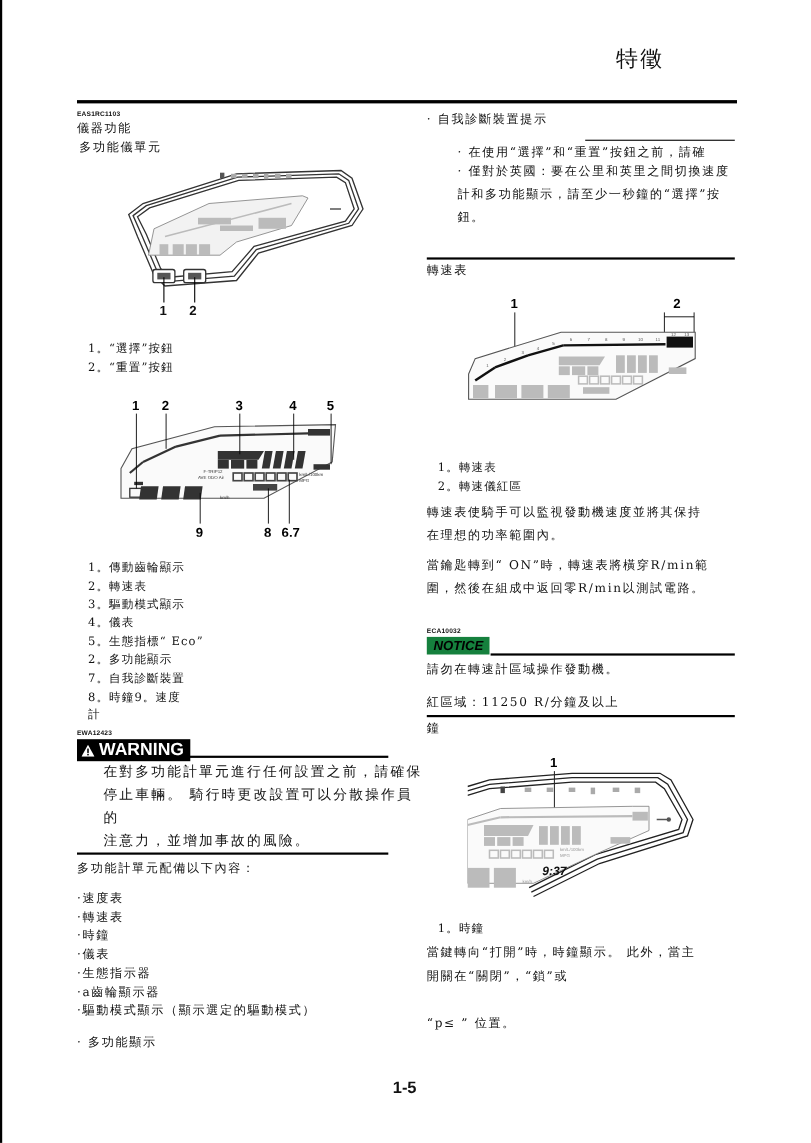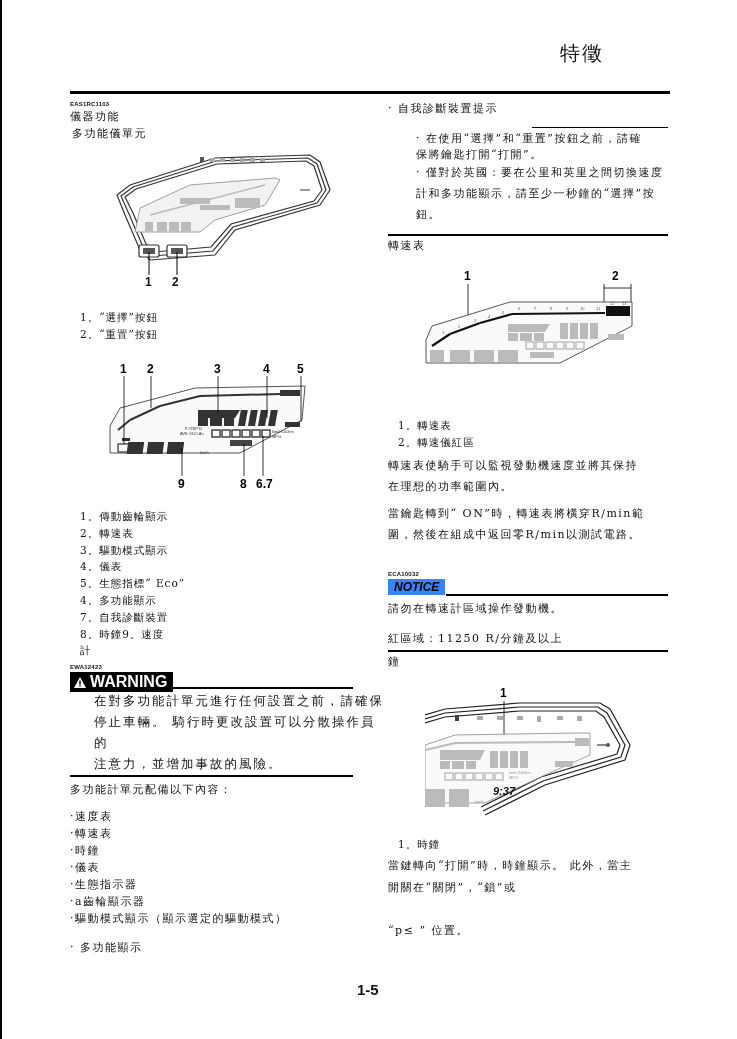--- a/index.html
+++ b/index.html
@@ -15,21 +15,21 @@
   .t13 { font-size: 12.5px; line-height: 18px; letter-spacing: 2px; margin-left: 24px; }
   .t12 { font-size: 11px; line-height: 17px; letter-spacing: 1.5px; }
   .t11 { font-size: 10.5px; line-height: 16.5px; letter-spacing: 1px; }
   .rule { height: 2px; background: #000; }
   .rule-thin { height: 1px; background: #000; }
   .warning-badge {
     background: #000; color: #fff; font-family: "Liberation Sans", sans-serif;
     font-weight: bold; font-size: 16px; padding: 1px 6px 1px 4px; display: flex; align-items: center; gap: 4px;
   }
   .notice-badge {
-    background: #3b82f6; color: #000; font-family: "Liberation Sans", sans-serif;
+    background: #15803d; color: #000; font-family: "Liberation Sans", sans-serif;
     font-weight: bold; font-style: italic; font-size: 12px; padding: 1px 6px;
   }
   .callout { font-family: "Liberation Sans", sans-serif; font-weight: bold; font-size: 12px; }
   .page-num { font-family: "Liberation Sans", sans-serif; font-weight: bold; font-size: 15px; }
   ul.plain { list-style: none; margin: 0; padding: 0; }
   svg text { font-family: "Liberation Sans", sans-serif; }
 </style>
 </head>
 <body>
 
@@ -156,21 +156,21 @@
     </g>
   </svg>
 </div>
 
 <ul class="plain abs t11" style="left:80px; top:508px; line-height:16.8px;">
   <li>1。傳動齒輪顯示</li>
   <li>2。轉速表</li>
   <li>3。驅動模式顯示</li>
   <li>4。儀表</li>
   <li>5。生態指標“ Eco”</li>
-  <li>4。多功能顯示</li>
+  <li>2。多功能顯示</li>
   <li>7。自我診斷裝置</li>
   <li>8。時鐘9。速度</li>
   <li>計</li>
 </ul>
 
 <div class="abs code" style="left:70px; top:664px;">EWA12423</div>
 <div class="abs warning-badge" style="left:70px; top:672px;">
   <svg width="12" height="11" viewBox="0 0 12 11">
     <path d="M6 0 L12 11 L0 11 Z" fill="#fff"></path>
     <rect x="5.3" y="3.5" width="1.4" height="4" fill="#000"></rect>
@@ -196,21 +196,20 @@
   <li>·生態指示器</li>
   <li>·a齒輪顯示器</li>
   <li>·驅動模式顯示（顯示選定的驅動模式）</li>
 </ul>
 <div class="abs t12" style="left:70px; top:939px;">· 多功能顯示</div>
 
 <div class="abs t12" style="left:388px; top:100px;">· 自我診斷裝置提示</div>
 <div class="abs rule-thin" style="left:532px; top:127px; width:136px;"></div>
 <div class="abs t12" style="left:388px; top:131px; width:285px;margin-left:28px;">
   <div style="line-height:15px;">· 在使用“選擇”和“重置”按鈕之前，請確</div>
-  <div style="line-height:17px;">保將鑰匙打開“打開”。</div>
   <div style="line-height:20px;">· 僅對於英國：要在公里和英里之間切換速度</div>
   <div style="line-height:21px;">計和多功能顯示，請至少一秒鐘的“選擇”按</div>
   <div style="line-height:21px;">鈕。</div>
 </div>
 <div class="abs rule-thin" style="left:388px; top:234px; width:280px; height:1.5px;"></div>
 <div class="abs t12" style="left:388px; top:237px;">轉速表</div>
 
 <div class="abs" style="left:420px; top:268px; width:215px; height:110px;">
   <svg width="215" height="110" viewBox="0 0 215 110">
     <g font-weight="bold" font-size="12" fill="#000">

